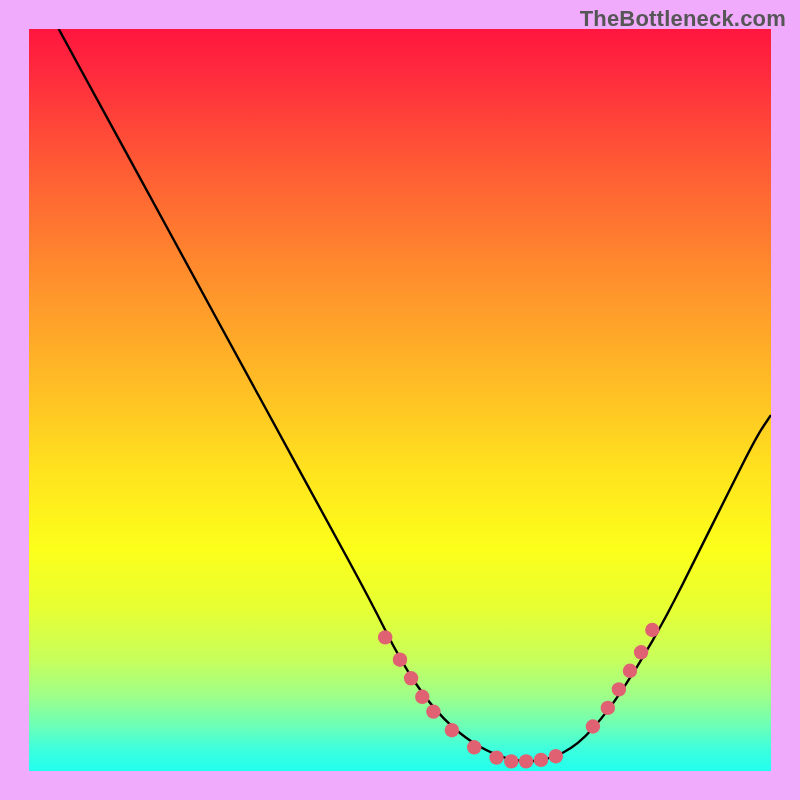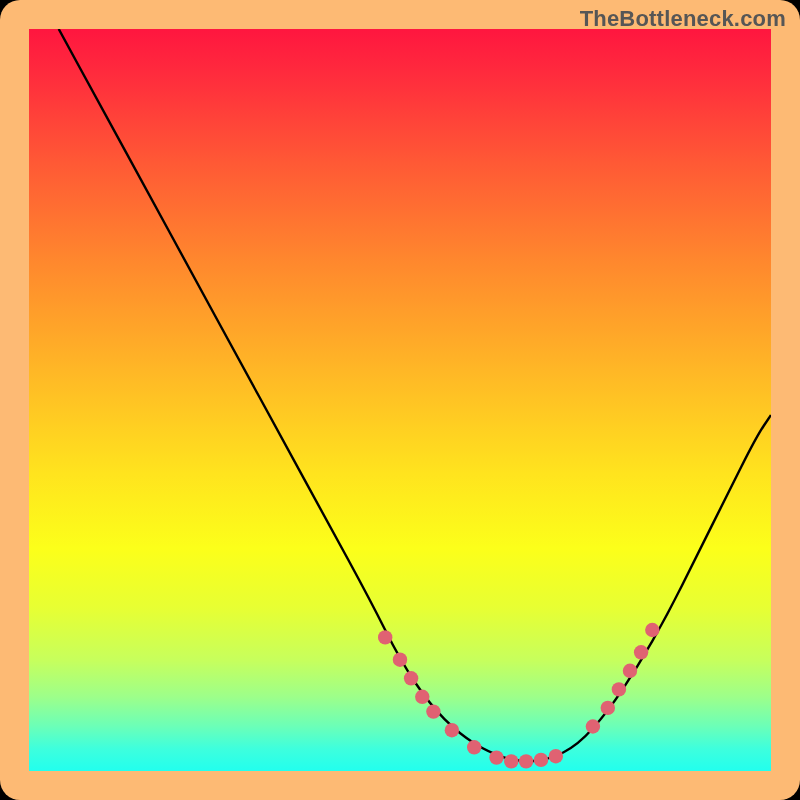--- a/index.html
+++ b/index.html
@@ -1,22 +1,21 @@
 <!DOCTYPE html>
 <html><head>
 <meta charset="utf-8">
 <style>
   * { margin: 0; padding: 0; box-sizing: border-box; }
   html, body { width: 800px; height: 800px; overflow: hidden; background: #000; }
   .frame {
     position: relative;
     width: 800px;
     height: 800px;
-    background: #fdba74;
-    border-radius: 20px;
+    background: #f0abfc;
   }
   .watermark {
     position: absolute;
     top: 6px;
     right: 14px;
     font-family: Arial, Helvetica, sans-serif;
     font-size: 22px;
     font-weight: bold;
     color: #565656;
     letter-spacing: 0.2px;

